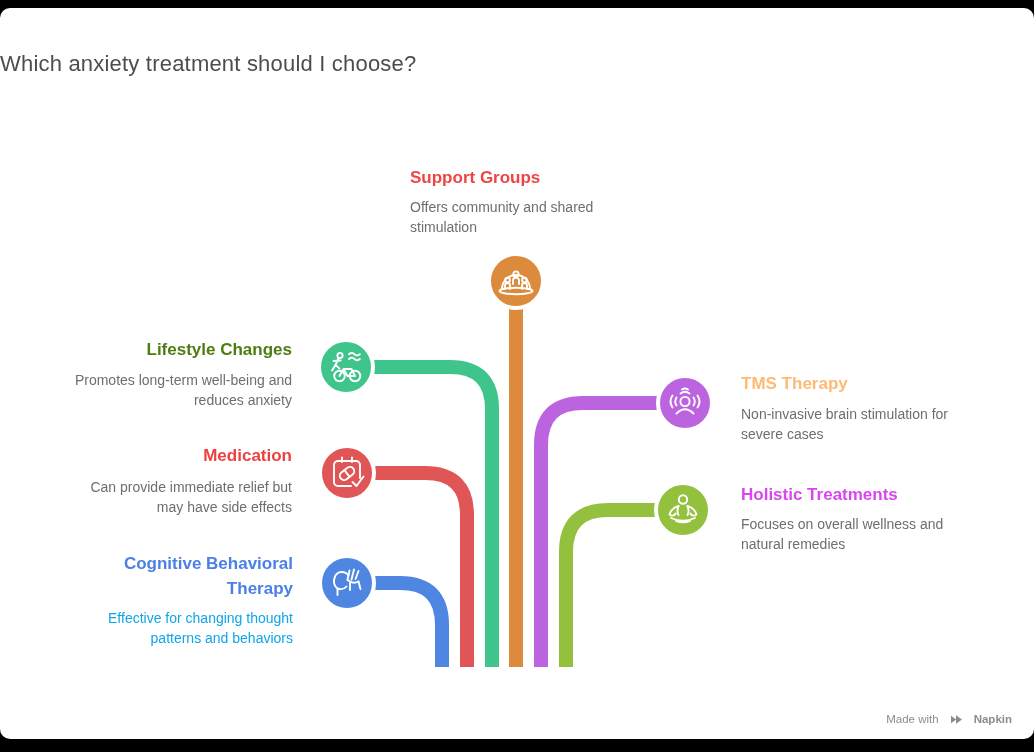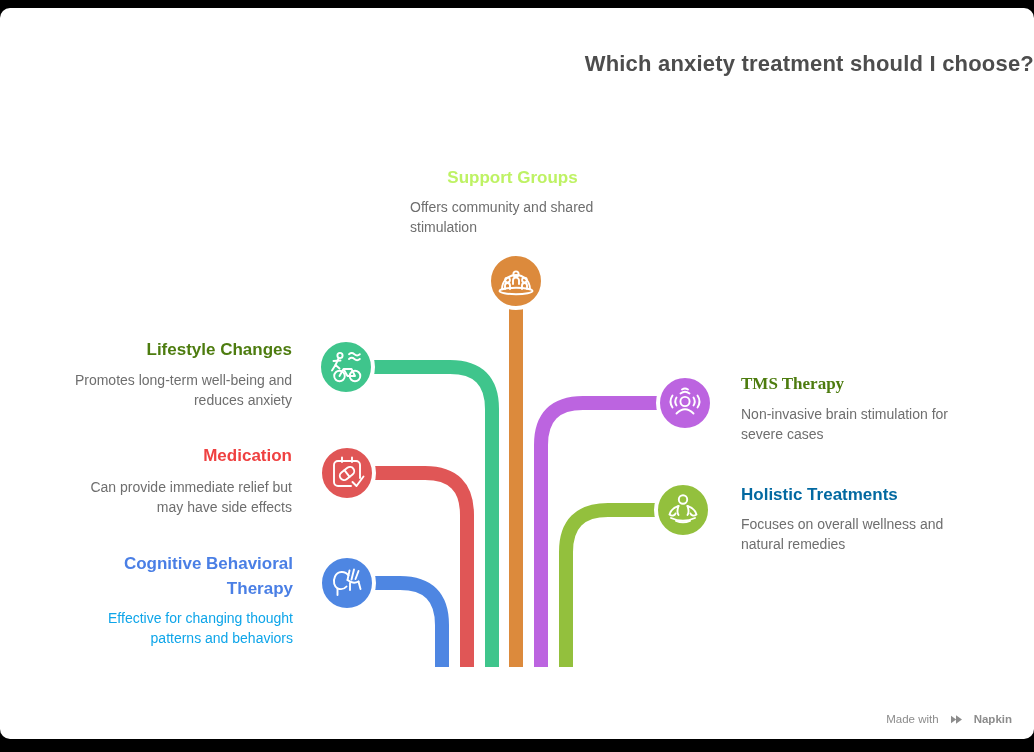--- a/index.html
+++ b/index.html
@@ -11,22 +11,22 @@
   .canvas{
     position:absolute;left:0;right:0;top:8px;bottom:13px;
     background:#fff;border-radius:10px;
   }
   svg.diagram{position:absolute;left:0;top:0;}
   .casing{stroke:#fff;stroke-width:20;fill:none;}
   .tube{stroke-width:14;fill:none;}
   .node-circle{stroke:#fff;stroke-width:4;}
   .icon{fill:none;stroke:#fff;stroke-width:1.9;stroke-linecap:round;stroke-linejoin:round;}
   .page-title{
-    position:absolute;left:0;right:0;top:51px;text-align:right;
-    font-size:22px;font-weight:700;color:#4D4D4D;letter-spacing:.2px;
+    position:absolute;left:0;right:0;top:51px;text-align:left;
+    font-size:22px;font-weight:400;color:#4D4D4D;letter-spacing:.2px;
   }
   .node-title{
     position:absolute;font-size:17px;font-weight:700;line-height:25px;
   }
   .node-desc{
     position:absolute;font-size:14px;font-weight:400;line-height:20px;color:#6E6E6E;
   }
   .watermark{
     position:absolute;right:22px;top:713px;display:flex;align-items:center;gap:11px;
     font-size:11.5px;color:#8C8C8C;
@@ -134,21 +134,21 @@
     <path d="M -4.5 -4 C -6 0.5 -6 3 -4.5 5 M 4.5 -4 C 6 0.5 6 3 4.5 5"></path>
     <path d="M -4.5 -4 C -9 -2.5 -12.5 1 -13.5 4.5 C -11 6.5 -8 5.5 -7.5 3.5"></path>
     <path d="M 4.5 -4 C 9 -2.5 12.5 1 13.5 4.5 C 11 6.5 8 5.5 7.5 3.5"></path>
     <path d="M -12 8 Q 0 13.5 12 8"></path>
     <path d="M -7 10.8 Q 0 13.8 7 10.8"></path>
   </g>
 </svg>
 
 <div class="page-title" style="color: rgb(77, 77, 77);">Which anxiety treatment should I choose?</div>
 
-<div class="node-title" style="left: 410px; top: 165px; width: 205px; text-align: center; color: #bef264;">Support Groups</div>
+<div class="node-title" style="left: 410px; top: 165px; width: 205px; color: #ef4444;">Support Groups</div>
 <div class="node-desc" style="left: 410px; top: 197px; width: 212px; text-align: left; color: rgb(110, 110, 110);">
   <div>Offers community and shared</div>
   <div>stimulation</div>
 </div>
 
 <div class="node-title" style="left: 52px; top: 337px; width: 240px; text-align: right; color: #4d7c0f;">Lifestyle Changes</div>
 <div class="node-desc" style="left: 52px; top: 370px; width: 240px; text-align: right; color: rgb(110, 110, 110);">
   <div>Promotes long-term well-being and</div>
   <div>reduces anxiety</div>
 </div>
@@ -161,27 +161,27 @@
 
 <div class="node-title" style="left: 97px; top: 551px; width: 196px; text-align: right; color: rgb(74, 127, 229);">
   <div>Cognitive Behavioral</div>
   <div>Therapy</div>
 </div>
 <div class="node-desc" style="left: 53px; top: 608px; width: 240px; text-align: right; color: #0ea5e9;">
   <div>Effective for changing thought</div>
   <div>patterns and behaviors</div>
 </div>
 
-<div class="node-title" style="left: 741px; top: 371px; width: 260px; text-align: left; color: #4d7c0f; font-family: Liberation Serif, serif;">TMS Therapy</div>
+<div class="node-title" style="left: 741px; top: 371px; width: 260px; text-align: left; color: #fdba74;">TMS Therapy</div>
 <div class="node-desc" style="left: 741px; top: 404px; width: 250px; text-align: left; color: rgb(110, 110, 110);">
   <div>Non-invasive brain stimulation for</div>
   <div>severe cases</div>
 </div>
 
-<div class="node-title" style="left: 741px; top: 482px; width: 260px; text-align: left; color: #0369a1;">Holistic Treatments</div>
+<div class="node-title" style="left: 741px; top: 482px; width: 260px; text-align: left; color: #d946ef;">Holistic Treatments</div>
 <div class="node-desc" style="left: 741px; top: 514px; width: 250px; text-align: left; color: rgb(110, 110, 110);">
   <div>Focuses on overall wellness and</div>
   <div>natural remedies</div>
 </div>
 
 <div class="watermark" style="color: rgb(140, 140, 140);">
   <span class="prefix">Made with</span>
   <svg width="13" height="11" viewBox="0 0 13 11">
     <path d="M1 1.8 L6.2 5.5 L1 9.2 Z M6 1.2 L12 5.5 L6 9.8 Z" fill="#8C8C8C"></path>
   </svg>

